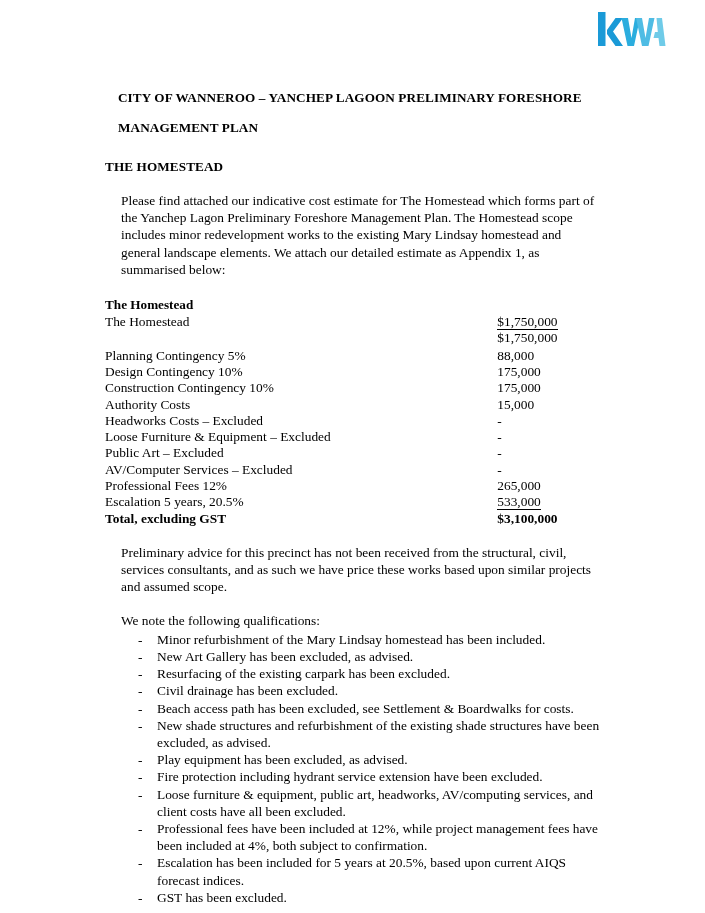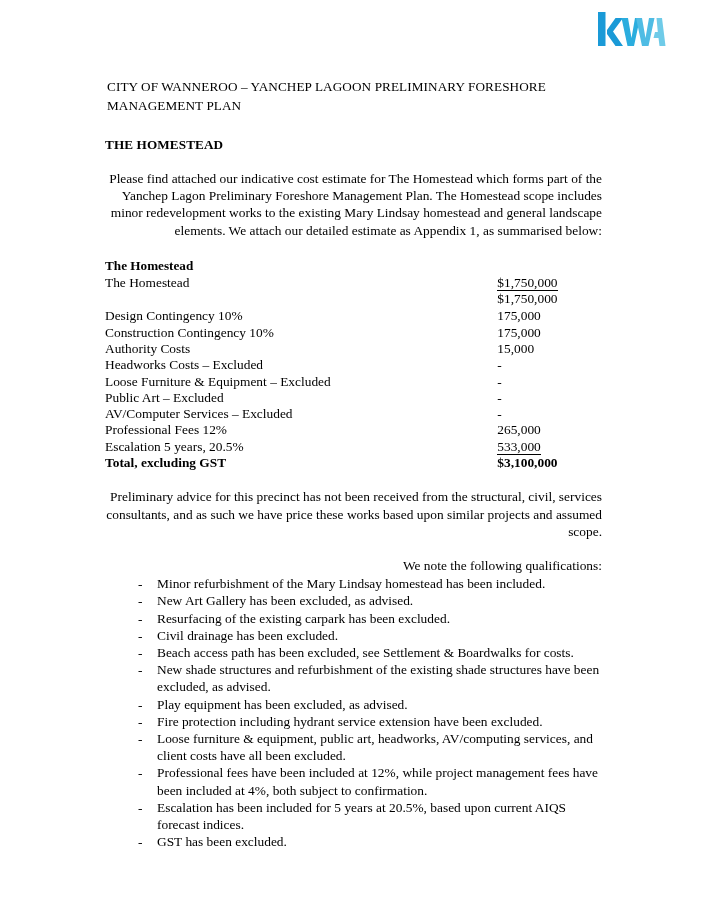--- a/index.html
+++ b/index.html
@@ -30,40 +30,40 @@
 
   
   #page {
     position: absolute;
     top: 76px;
     left: 105px;
     width: 497px;
   }
 
   .doc-title {
-    font-weight: normal;
+    font-weight: bold;
     font-size: 13.2px;
     line-height: 17px;
     letter-spacing: 0.1px;
-    margin: 2px;
+    margin: 13px;
   }
 
   .section-heading {
     font-weight: bold;
     font-size: 13.2px;
     line-height: 17px;
     letter-spacing: 0.1px;
     margin: 22px 0 0 0;
   }
 
   .para {
     font-size: 13.4px;
     line-height: 17.2px;
-    margin: 17px 0 0 0;
-    text-align: right;
+    margin: 17px 0 0 16px;
+    text-align: left;
   }
 
   
   #cost-table-wrap {
     margin-top: 19px;
   }
   .table-caption {
     font-weight: bold;
     font-size: 13.2px;
     line-height: 16px;
@@ -154,20 +154,24 @@
             <td class="cost-label">The Homestead</td>
             <td class="cost-amount"><span class="amt-underline">$1,750,000</span></td>
           </tr>
           <tr>
             <td class="cost-label"></td>
             <td class="cost-amount">$1,750,000</td>
           </tr>
           <tr class="row-spacer">
             <td class="cost-label"></td>
             <td class="cost-amount"></td>
+          </tr>
+          <tr>
+            <td class="cost-label">Planning Contingency 5%</td>
+            <td class="cost-amount">88,000</td>
           </tr>
           <tr>
             <td class="cost-label">Design Contingency 10%</td>
             <td class="cost-amount">175,000</td>
           </tr>
           <tr>
             <td class="cost-label">Construction Contingency 10%</td>
             <td class="cost-amount">175,000</td>
           </tr>
           <tr>

